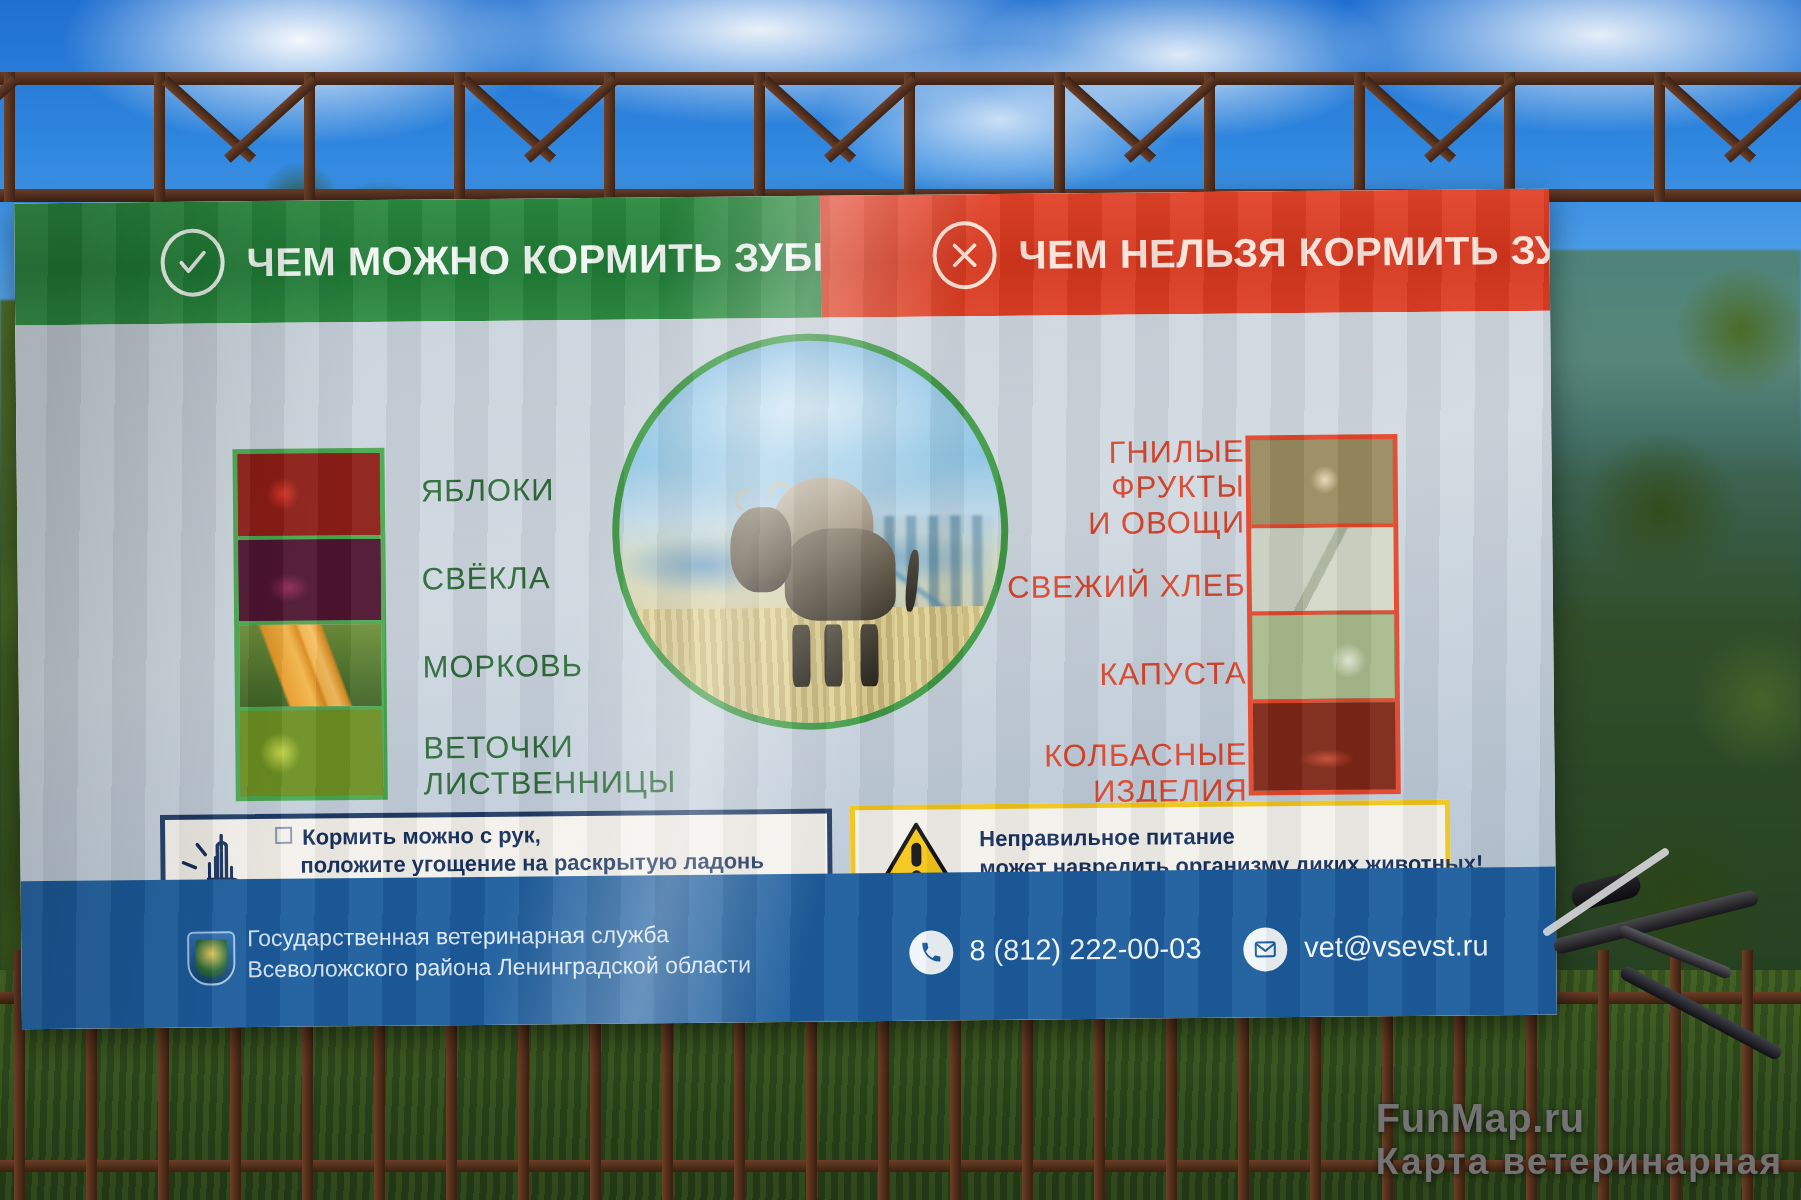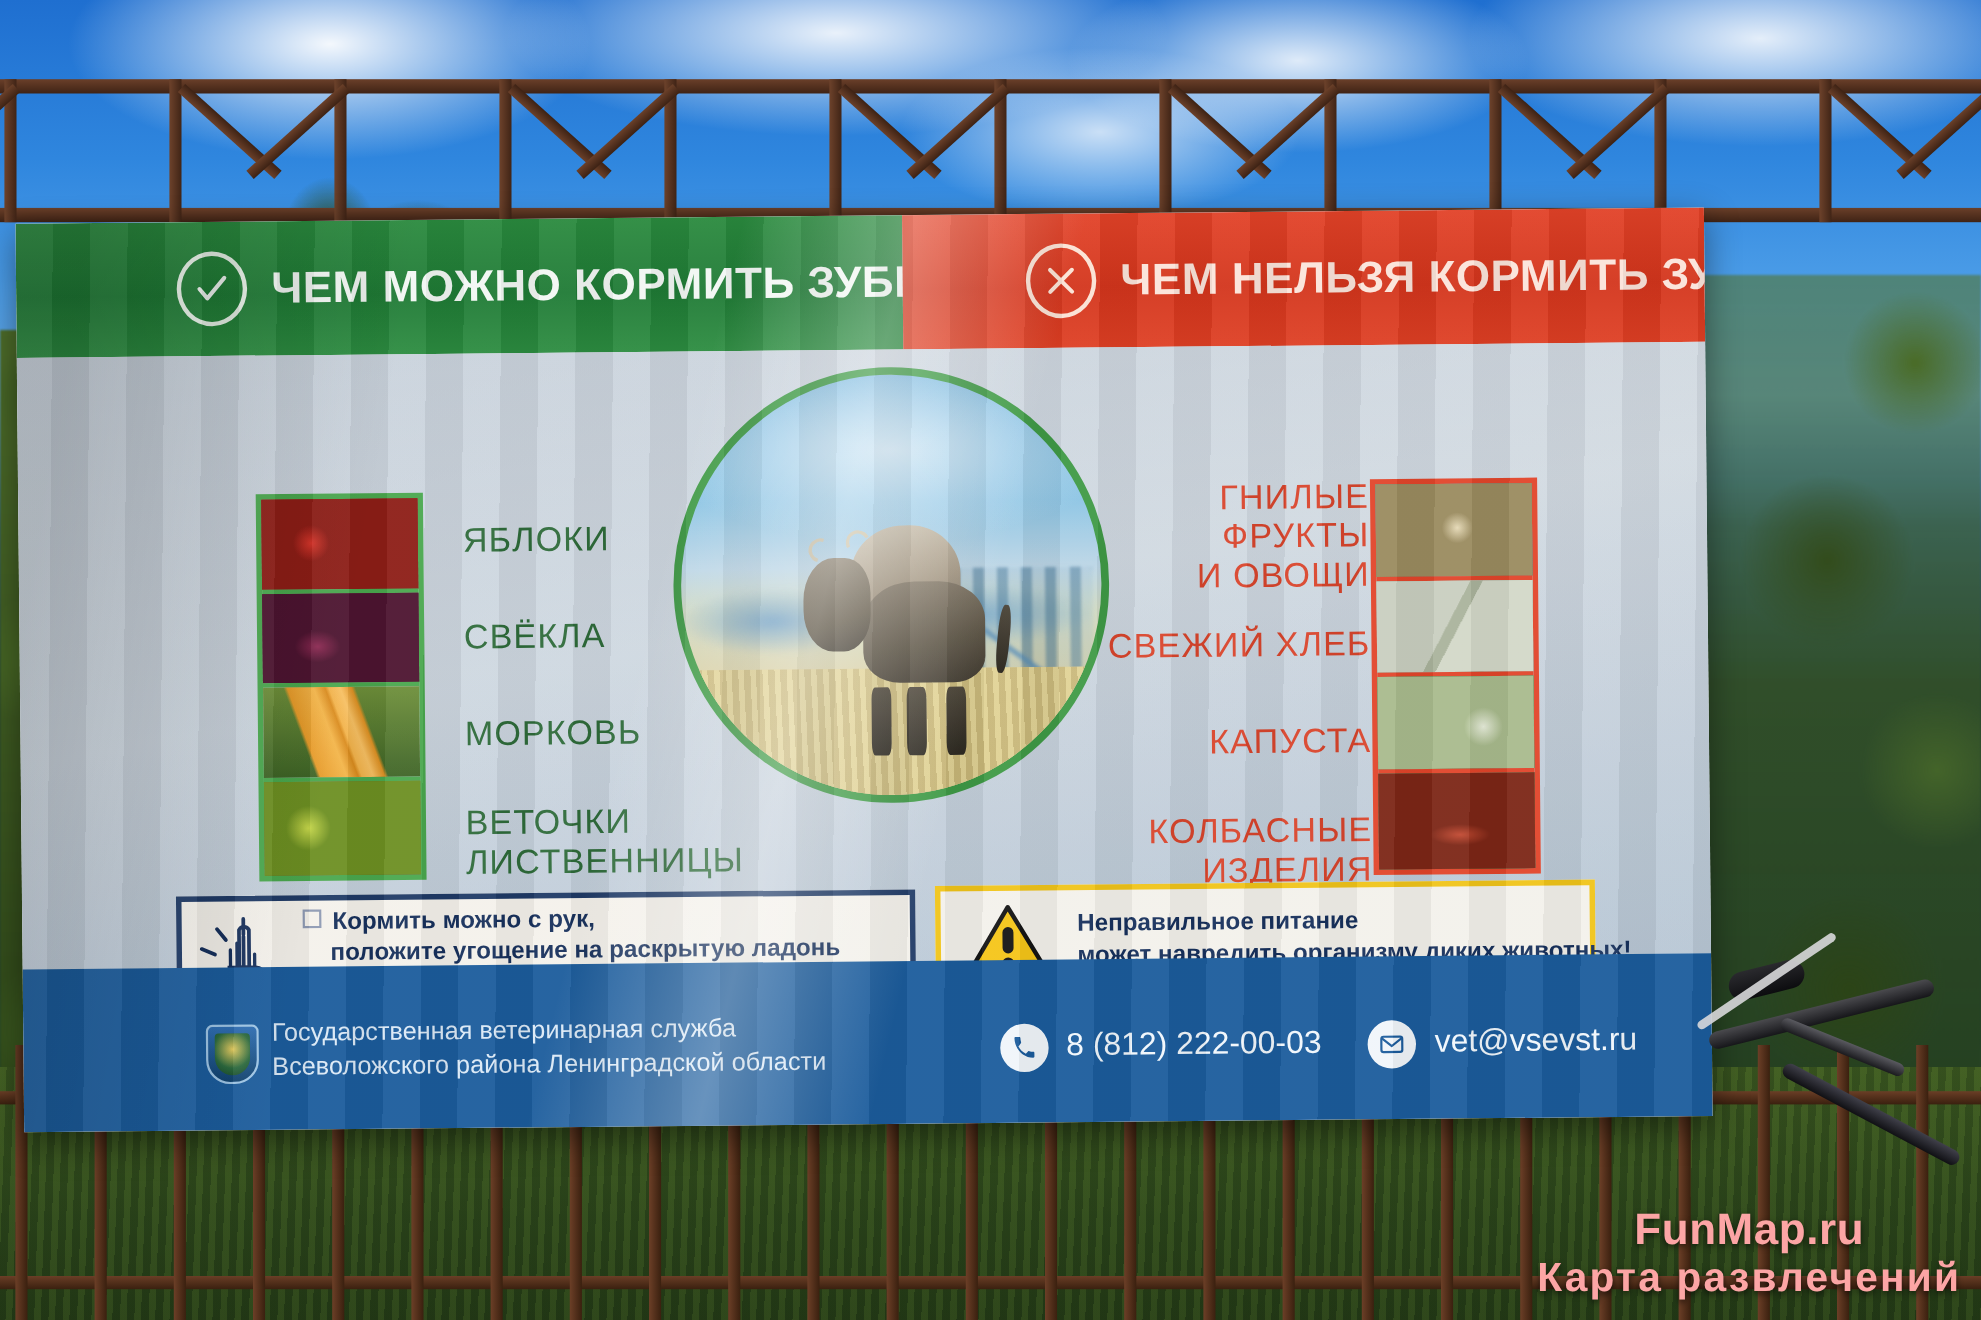--- a/index.html
+++ b/index.html
@@ -202,21 +202,21 @@
   .org{position:absolute;left:226px;top:44px;color:#dbe9f6;font-size:23px;line-height:1.35;}
   .phone-ic,.mail-ic{position:absolute;width:44px;height:44px;border-radius:50%;
     background:#f0f5fa;display:flex;align-items:center;justify-content:center;}
   .phone-ic{left:888px;top:58px;}
   .mail-ic{left:1222px;top:58px;}
   .phone-ic svg,.mail-ic svg{width:24px;height:24px;}
   .phone-txt{position:absolute;left:948px;top:62px;color:#f1f7fc;font-size:29px;white-space:nowrap;}
   .mail-txt{position:absolute;left:1283px;top:62px;color:#f1f7fc;font-size:29px;white-space:nowrap;}
 
   
-  .wm{position:absolute;right:18px;bottom:18px;text-align:center;color:#fca5a5;
+  .wm{position:absolute;right:18px;bottom:18px;text-align:left;color:#737373;
     text-shadow:0 2px 6px rgba(0,0,0,.65);line-height:1.12;}
   .wm .l1{font-size:40px;font-weight:700;letter-spacing:.5px;}
   .wm .l2{font-size:37px;font-weight:700;letter-spacing:2px;}
   .wm .l3{font-size:30px;font-weight:700;letter-spacing:1px;}
 
   
   .bike{position:absolute;right:0;bottom:90px;width:300px;height:320px;}
   .bike .bar1{position:absolute;right:40px;bottom:180px;width:210px;height:16px;border-radius:8px;
     background:linear-gradient(180deg,#4a4a4e,#16161a);transform:rotate(-14deg);}
   .bike .bar2{position:absolute;right:10px;bottom:90px;width:180px;height:14px;border-radius:7px;
@@ -467,16 +467,16 @@
   <div class="bike">
     <div class="bar1"></div>
     <div class="bar2"></div>
     <div class="grip"></div>
     <div class="brake"></div>
     <div class="cable"></div>
   </div>
 
   <div class="wm">
     <div class="l1">FunMap.ru</div>
-    <div class="l2">Карта развлечений</div>
+    <div class="l2">Карта ветеринарная</div>
   </div>
 
 </div>
 
 </body></html>

